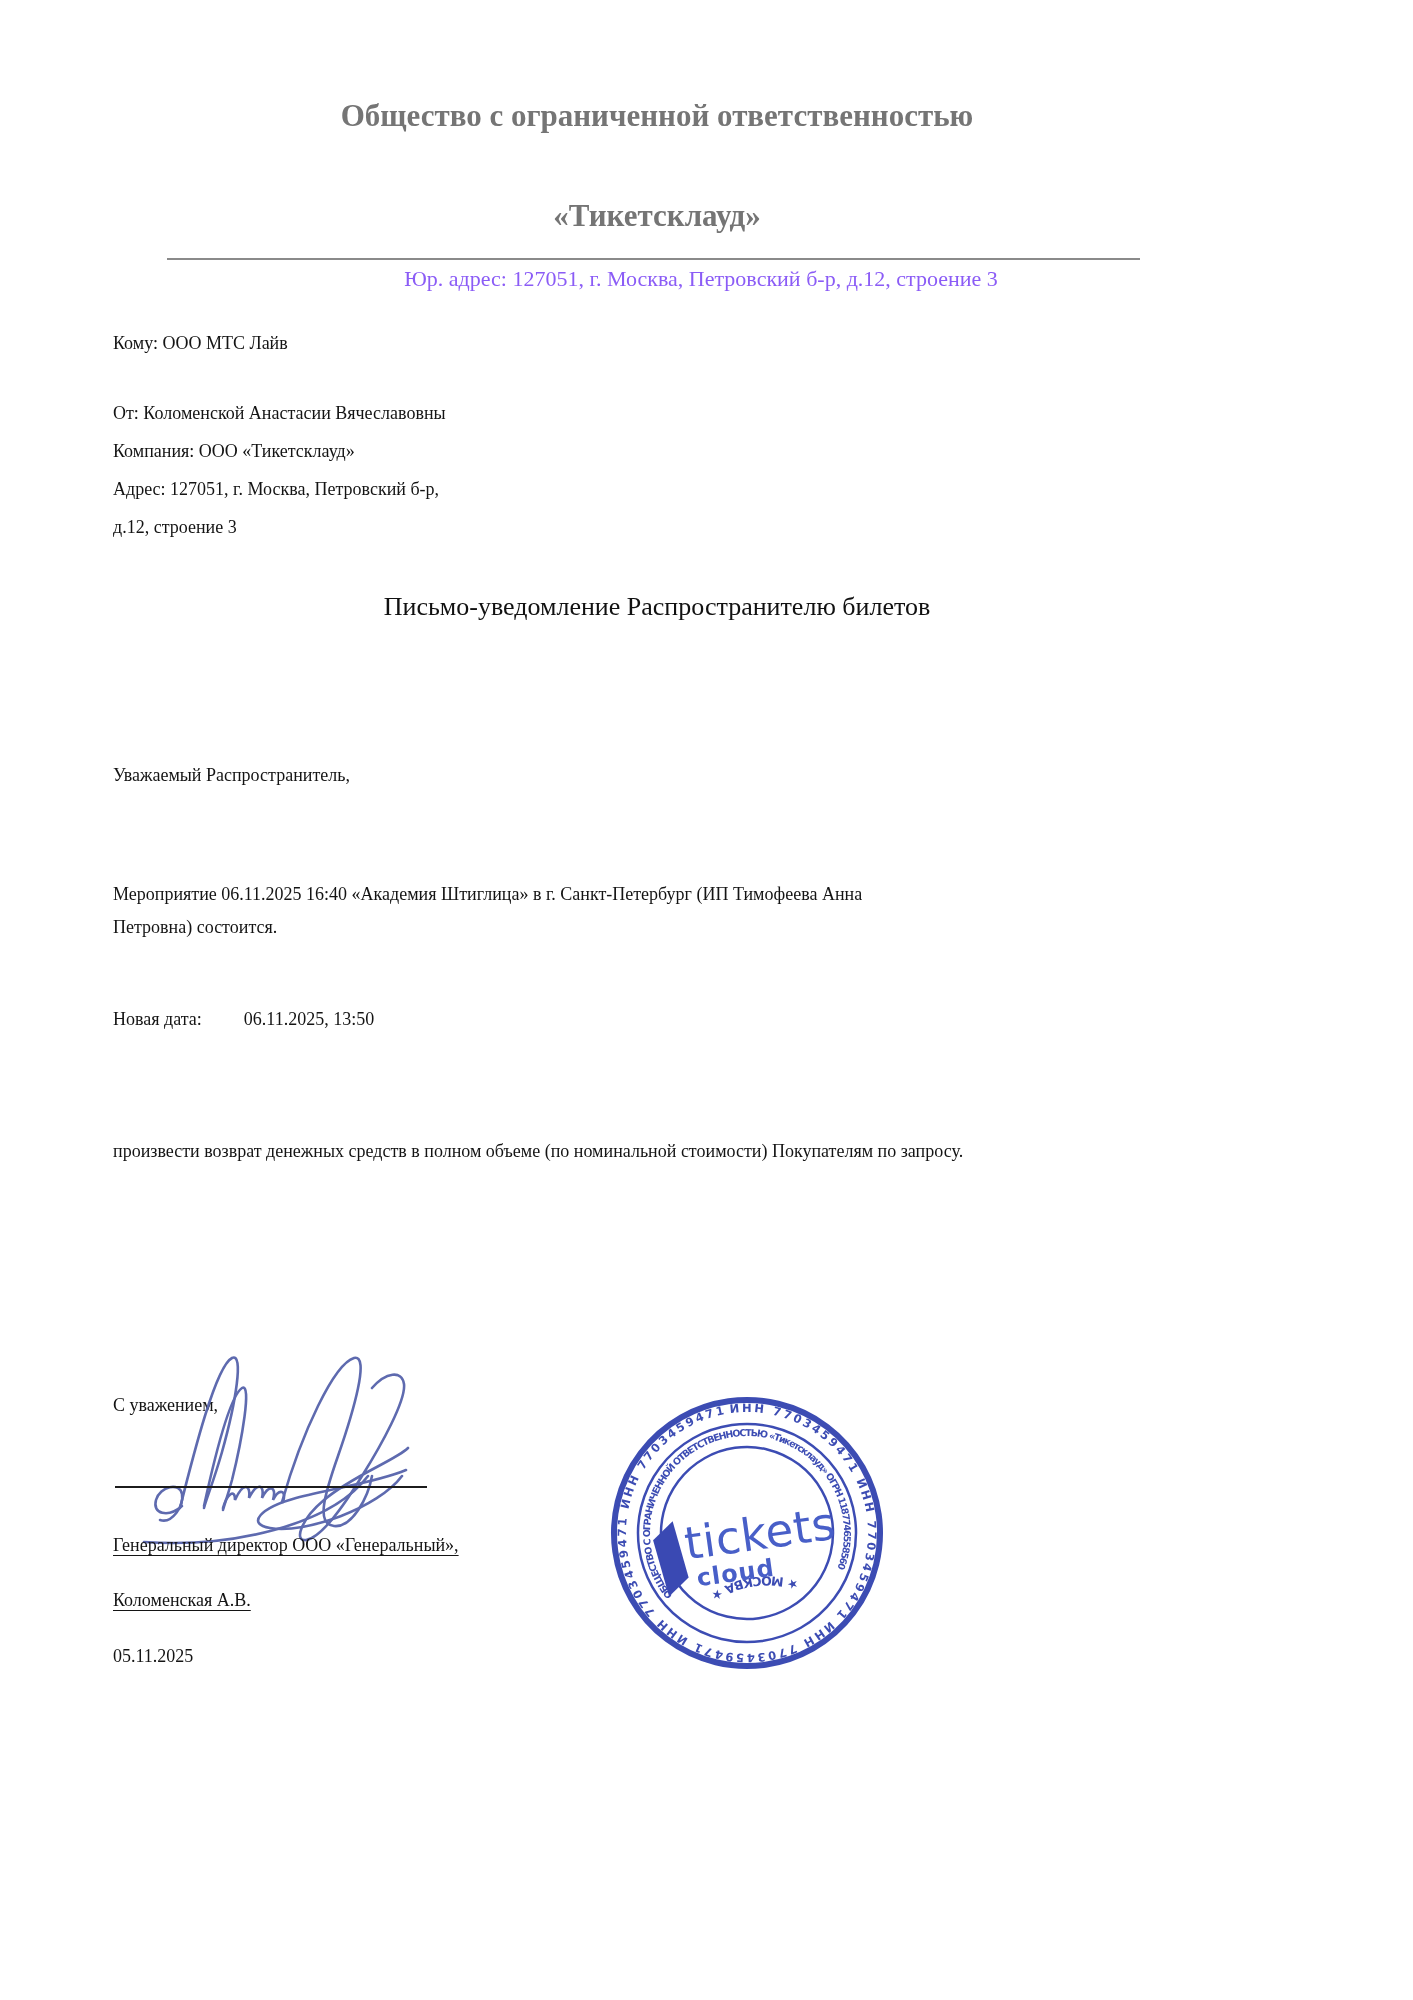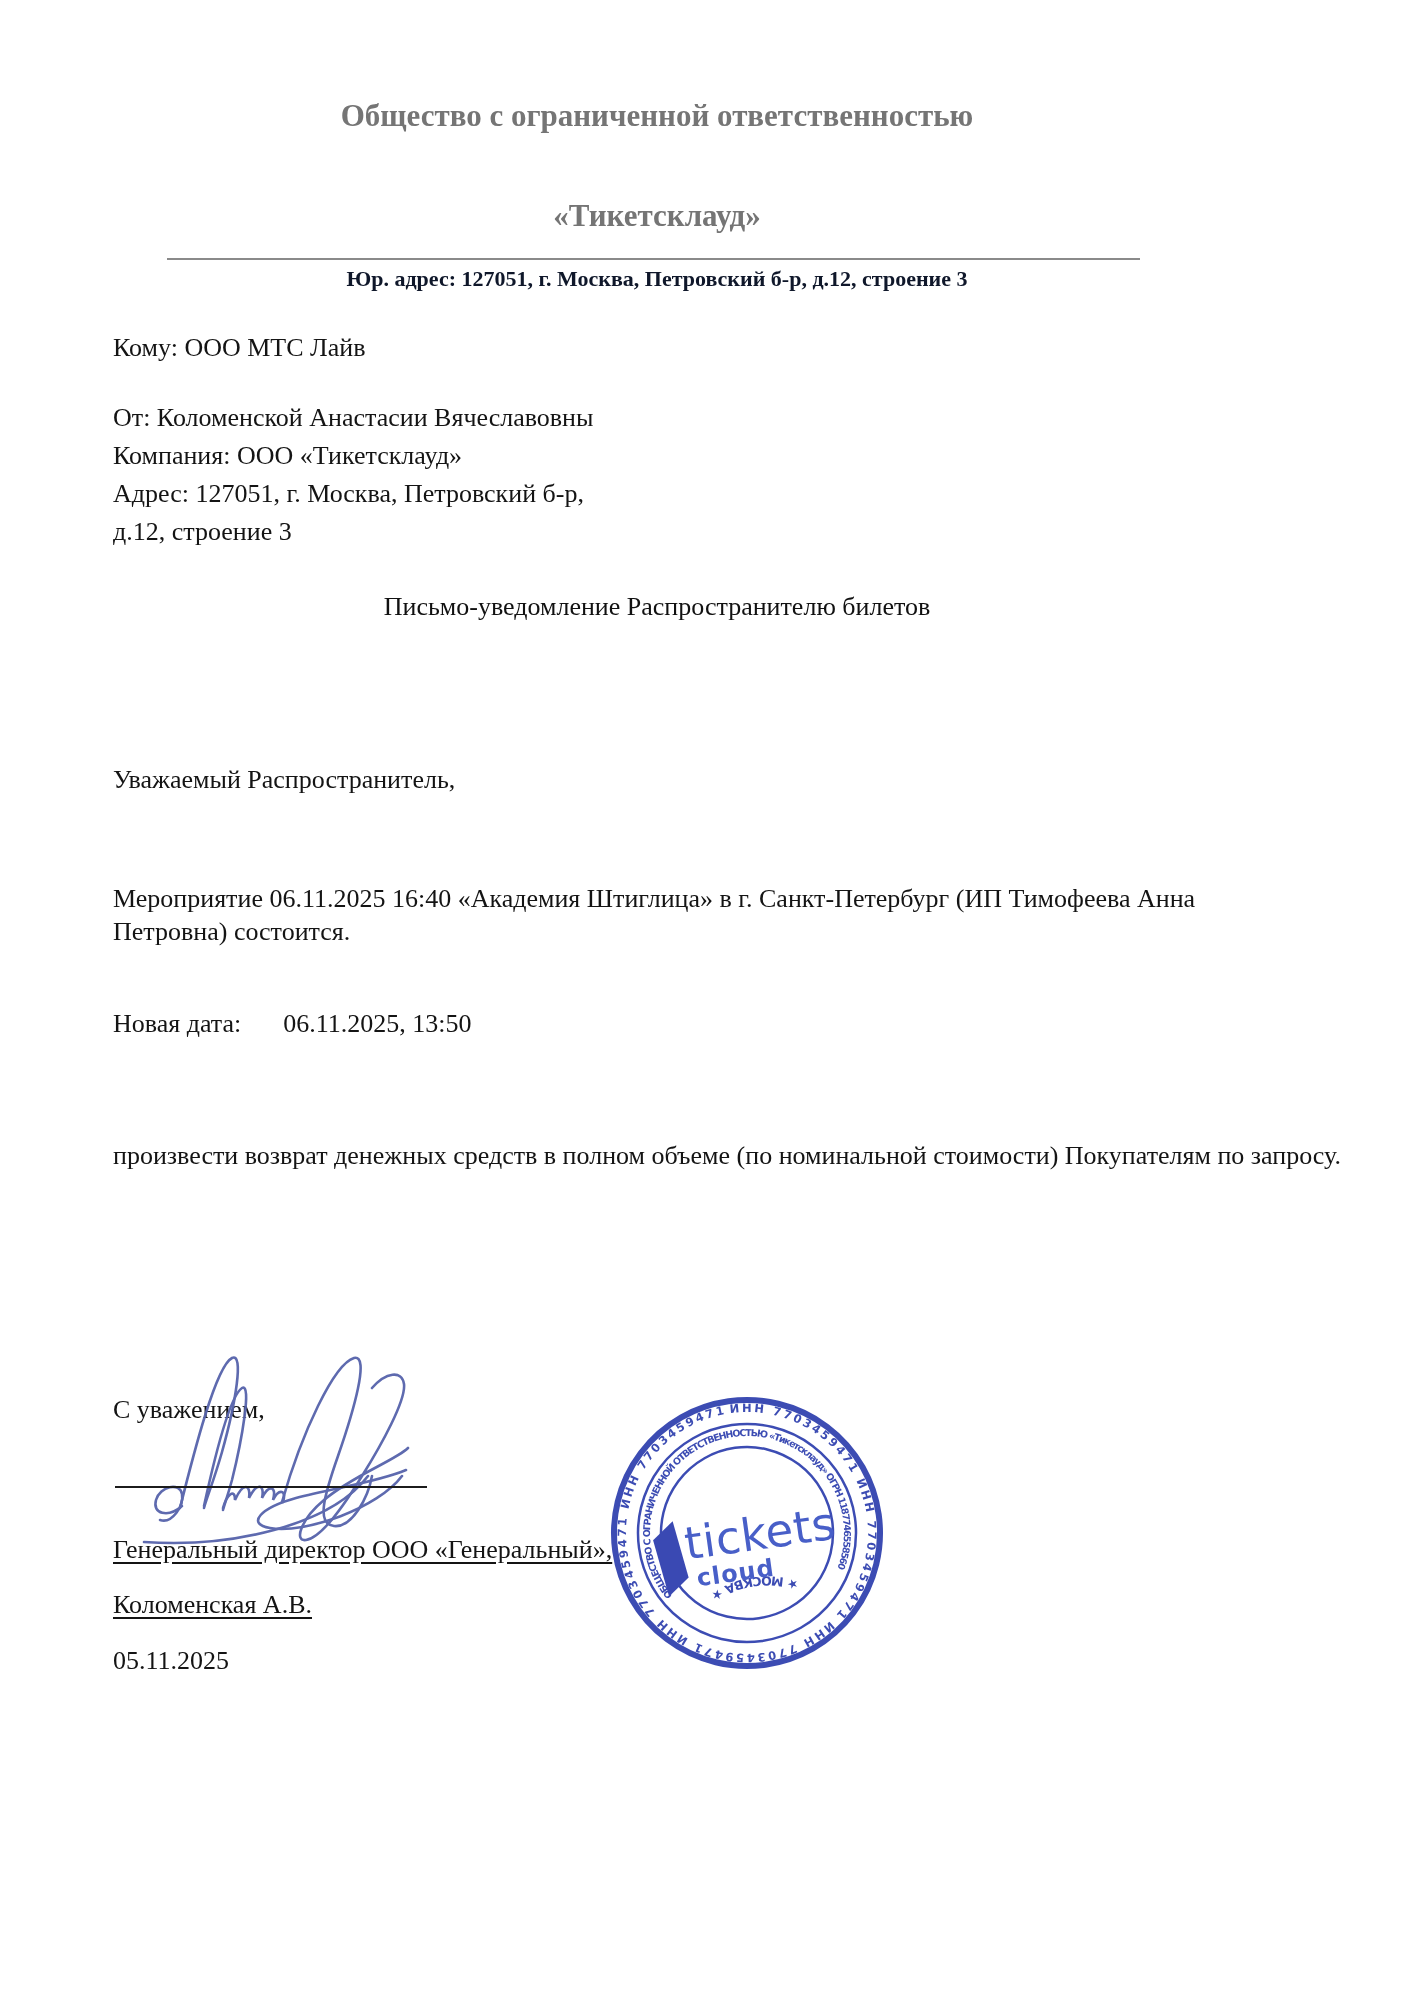--- a/index.html
+++ b/index.html
@@ -3,23 +3,23 @@
 <meta charset="utf-8">
 <style>
   html,body{margin:0;padding:0;background:#ffffff;}
   .page{
     position:relative;width:1413px;height:2000px;background:#ffffff;
     font-family:"Liberation Serif", serif;color:#141414;overflow:hidden;
   }
   .abs{position:absolute;white-space:nowrap;}
   .centered{position:absolute;left:0;width:1314px;text-align:center;white-space:nowrap;}
   .hdr{font-weight:bold;color:#757575;font-size:31px;}
-  .hdr-addr{font-weight:bold;color:#0f172a;font-size:22px;}
+  .hdr-addr{font-weight:normal;color:#8b5cf6;font-size:22px;margin-left:44px;}
   .divider{position:absolute;left:167px;top:258px;width:973px;height:2px;background:#8a8a8a;}
-  .body-txt{font-size:26px;}
+  .body-txt{font-size:18px;}
   .doc-title{font-weight:normal;font-size:26px;color:#111;}
   .u{text-decoration:underline;text-underline-offset:4px;}
   .sig-line{position:absolute;left:115px;top:1486px;width:312px;height:2px;background:#1c1c1c;}
   .date-val{margin-left:42px;}
   svg{display:block;}
 </style>
 </head>
 <body>
 
 <div class="page">

